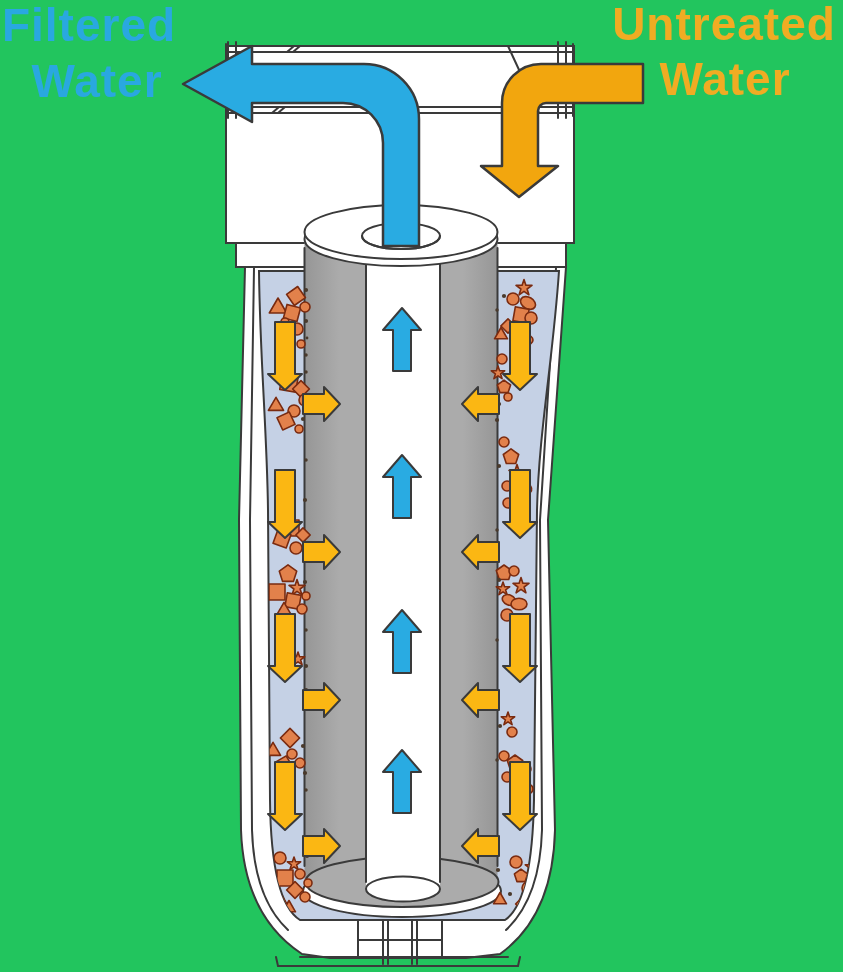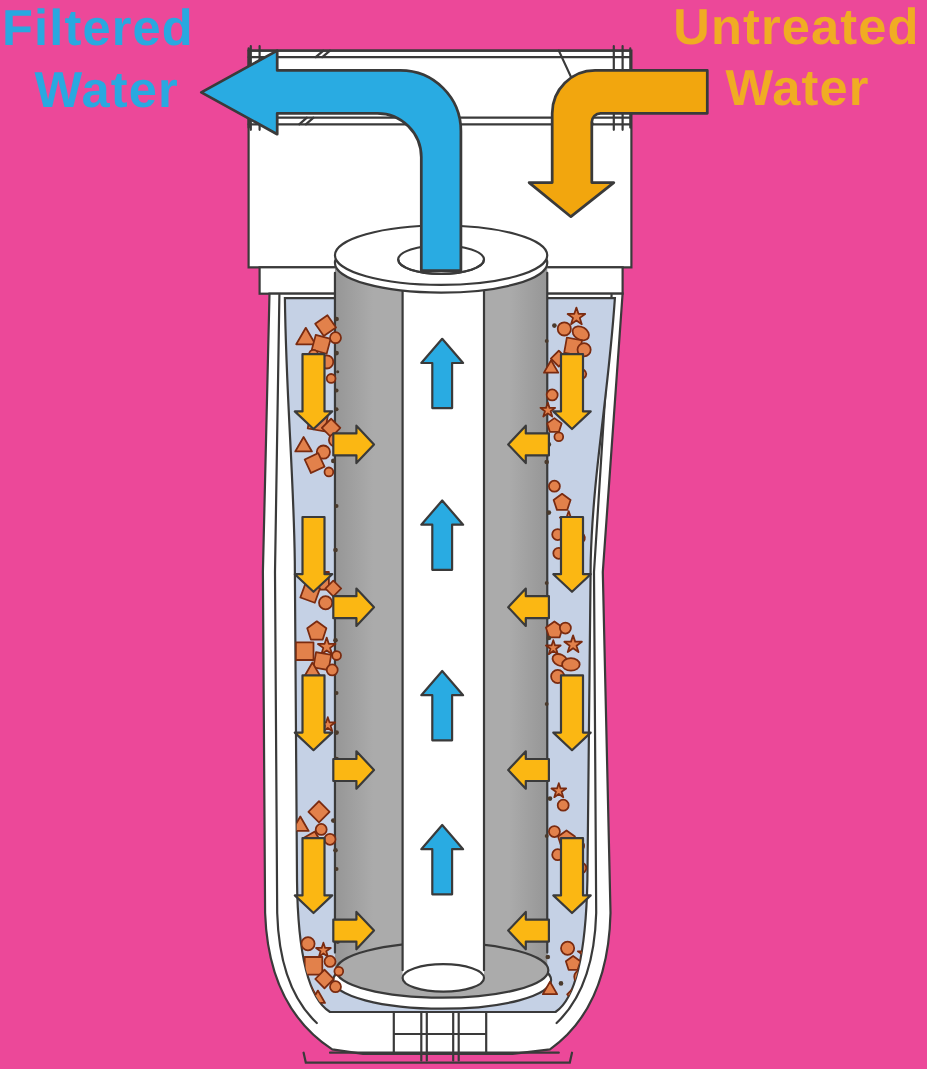--- a/index.html
+++ b/index.html
@@ -2,21 +2,21 @@
 <html style="--outline: #3A3A3A; --housing-fill: #FFFFFF; --chamber-blue: #C5D1E5; --media-gray: #ABABAB; --media-gray-edge: #969696; --filtered-blue: #29ABE2; --untreated-orange: #F2A60E; --flow-yellow: #FBB713; --particle-orange: #E2814B; --particle-outline: #7A2B10; --speck-brown: #4A3A2C; --label-blue: #29A8E0; --label-orange: #F0AC23;"><head>
 <meta charset="utf-8">
 <style>
   :root{
     --outline:#3A3A3A; --housing-fill:#FFFFFF; --chamber-blue:#C5D1E5;
     --media-gray:#ABABAB; --media-gray-edge:#969696; --filtered-blue:#29ABE2;
     --untreated-orange:#F2A60E; --flow-yellow:#FBB713; --particle-orange:#E2814B;
     --particle-outline:#7A2B10; --speck-brown:#4A3A2C; --label-blue:#29A8E0; --label-orange:#F0AC23;
   }
   html,body{margin:0;padding:0;background:#FFFFFF;}
-  .stage{width:843px;height:972px;position:relative;background:#ec4899;overflow:hidden;}
+  .stage{width:843px;height:972px;position:relative;background:#22c55e;overflow:hidden;}
   svg{display:block;}
   .line{stroke:var(--outline);stroke-width:2;fill:none;stroke-linecap:round;}
   .white{fill:var(--housing-fill);stroke:var(--outline);stroke-width:2;}
   .blue-fill{fill:var(--chamber-blue);stroke:var(--outline);stroke-width:2;}
   .grayfill{fill:var(--media-gray);stroke:var(--outline);stroke-width:2;}
   .graybody{fill:url(#mediaGrad);}
   .bigblue{fill:var(--filtered-blue);stroke:var(--outline);stroke-width:2.5;stroke-linejoin:round;}
   .bigorange{fill:var(--untreated-orange);stroke:var(--outline);stroke-width:2.5;stroke-linejoin:round;}
   .up-arrow{fill:var(--filtered-blue);stroke:var(--outline);stroke-width:2;stroke-linejoin:round;}
   .flow-arrow{fill:var(--flow-yellow);stroke:var(--outline);stroke-width:2;stroke-linejoin:round;}

